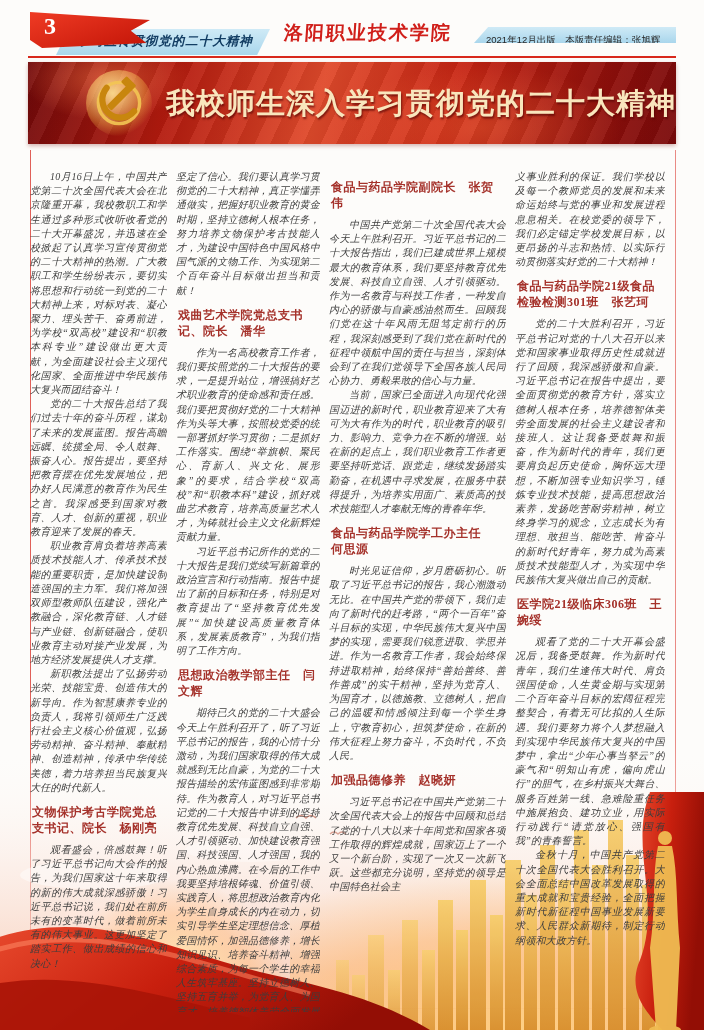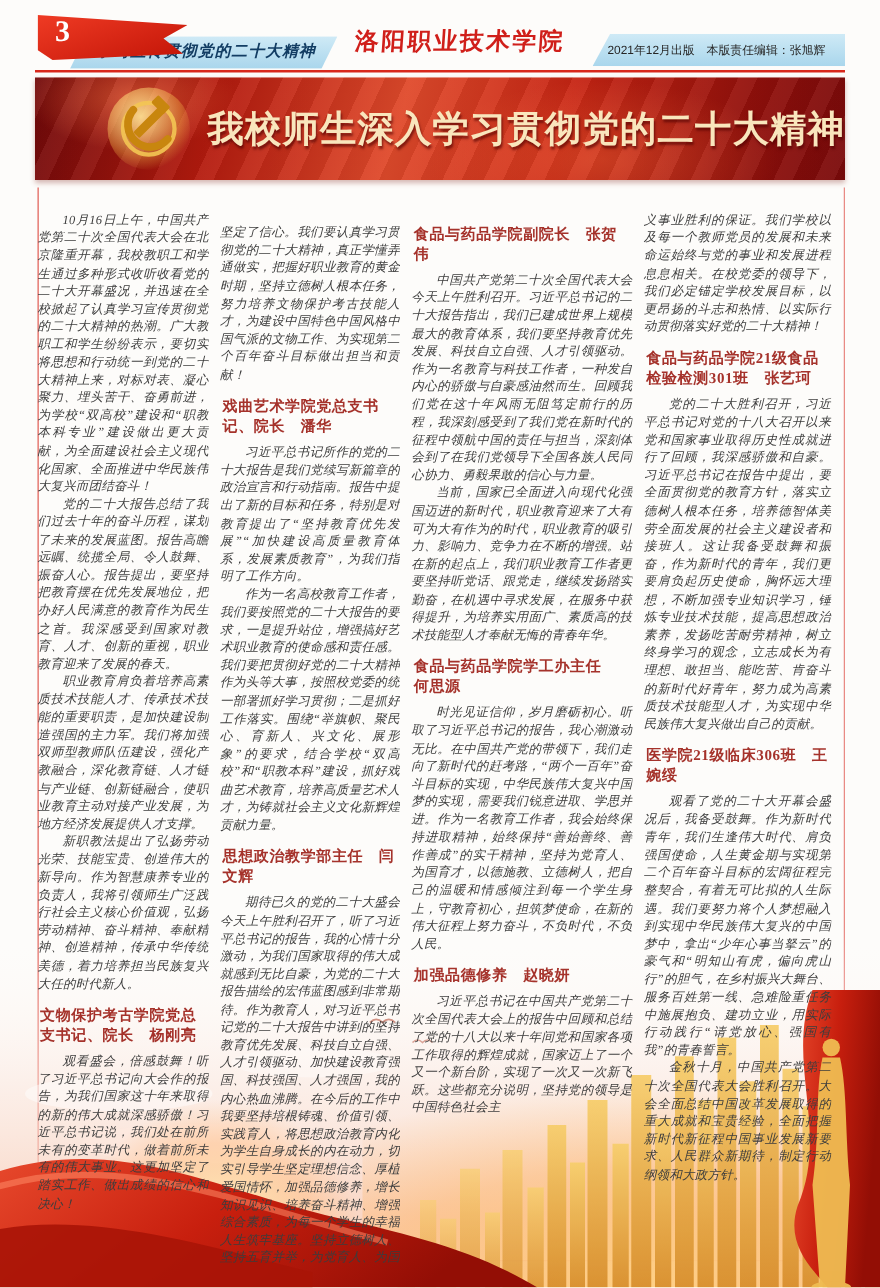--- a/index.html
+++ b/index.html
@@ -4,21 +4,21 @@
 <style>
   html,body{margin:0;padding:0;width:704px;height:1030px;overflow:hidden;
     background:#fdfcfa;font-family:"Liberation Serif","DejaVu Serif",serif;}
   .page{position:relative;width:704px;height:1030px;overflow:hidden;}
 
   
   .hdr{position:absolute;left:0;top:0;width:704px;height:60px;z-index:5;}
   .ribbon{position:absolute;background:linear-gradient(180deg,#cfeaf6,#a9d6ec);}
   .ribbon.left{left:56px;top:29px;width:214px;height:26px;
     clip-path:polygon(6% 0,100% 0,94% 100%,0 100%);}
-  .ribbon.right{left:474px;top:27px;width:202px;height:26px;
+  .ribbon.right{left:474px;top:27px;width:202px;height:16px;
     clip-path:polygon(7% 0,100% 0,100% 100%,0 100%);}
   .slogan{position:absolute;left:14px;top:4px;width:190px;text-align:center;
     font-size:12.5px;font-weight:bold;font-style:italic;color:#123d63;letter-spacing:1px;white-space:nowrap;}
   .pubinfo{position:absolute;left:12px;top:7px;width:186px;font-size:9.5px;color:#262626;
     letter-spacing:0;white-space:nowrap;font-family:"Liberation Sans",sans-serif;}
   .flag3{position:absolute;left:30px;top:12px;width:120px;height:36px;
     background:linear-gradient(160deg,#ef3b24,#c21407);
     clip-path:polygon(0 0,100% 22%,84% 52%,97% 86%,10% 100%,0 78%);
     box-shadow:2px 2px 3px rgba(0,0,0,.25);}
   .flag3 .num{position:absolute;left:14px;top:1px;color:#fff;font-size:24px;font-weight:bold;
@@ -47,21 +47,21 @@
   
   .frame{position:absolute;left:30px;top:150px;width:644px;height:858px;z-index:0;
     border-left:1px solid rgba(215,45,35,.75);border-right:1px solid rgba(215,45,35,.55);
     border-bottom:1px solid rgba(215,45,35,.75);}
 
   
   .cols{position:absolute;left:30px;top:170px;width:648px;height:842px;z-index:2;
     display:flex;gap:9px;overflow:hidden;}
   .column{overflow:hidden;}
   .column:nth-child(1){width:137px;}
-  .column:nth-child(2){width:144px;margin-top:10px;}
+  .column:nth-child(2){width:144px;}
   .column:nth-child(3){width:177px;}
   .column:nth-child(4){width:150px;}
   .art-para{margin:0;font-size:10px;line-height:14.2px;color:#3d3d3d;
     text-align:justify;text-indent:2em;letter-spacing:.2px;font-style:italic;}
   .art-para.cont{text-indent:0;}
   .art-heading{margin:9px 2px 7px;font-size:12px;line-height:16px;font-weight:bold;
     color:#a5322b;letter-spacing:.5px;}
 
   
   .decor{position:absolute;left:0;top:700px;width:704px;height:330px;z-index:1;pointer-events:none;}
@@ -183,22 +183,22 @@
         <p class="art-para">10月16日上午，中国共产党第二十次全国代表大会在北京隆重开幕，我校教职工和学生通过多种形式收听收看党的二十大开幕盛况，并迅速在全校掀起了认真学习宣传贯彻党的二十大精神的热潮。广大教职工和学生纷纷表示，要切实将思想和行动统一到党的二十大精神上来，对标对表、凝心聚力、埋头苦干、奋勇前进，为学校“双高校”建设和“职教本科专业”建设做出更大贡献，为全面建设社会主义现代化国家、全面推进中华民族伟大复兴而团结奋斗！</p>
         <p class="art-para">党的二十大报告总结了我们过去十年的奋斗历程，谋划了未来的发展蓝图。报告高瞻远瞩、统揽全局、令人鼓舞、振奋人心。报告提出，要坚持把教育摆在优先发展地位，把办好人民满意的教育作为民生之首。我深感受到国家对教育、人才、创新的重视，职业教育迎来了发展的春天。</p>
         <p class="art-para">职业教育肩负着培养高素质技术技能人才、传承技术技能的重要职责，是加快建设制造强国的主力军。我们将加强双师型教师队伍建设，强化产教融合，深化教育链、人才链与产业链、创新链融合，使职业教育主动对接产业发展，为地方经济发展提供人才支撑。</p>
         <p class="art-para">新职教法提出了弘扬劳动光荣、技能宝贵、创造伟大的新导向。作为智慧康养专业的负责人，我将引领师生广泛践行社会主义核心价值观，弘扬劳动精神、奋斗精神、奉献精神、创造精神，传承中华传统美德，着力培养担当民族复兴大任的时代新人。</p>
         <h3 class="art-heading">文物保护考古学院党总支书记、院长　杨刚亮</h3>
         <p class="art-para">观看盛会，倍感鼓舞！听了习近平总书记向大会作的报告，为我们国家这十年来取得的新的伟大成就深感骄傲！习近平总书记说，我们处在前所未有的变革时代，做着前所未有的伟大事业。这更加坚定了踏实工作、做出成绩的信心和决心！</p>
       </div>
       <div class="column">
         <p class="art-para cont">坚定了信心。我们要认真学习贯彻党的二十大精神，真正学懂弄通做实，把握好职业教育的黄金时期，坚持立德树人根本任务，努力培养文物保护考古技能人才，为建设中国特色中国风格中国气派的文物工作、为实现第二个百年奋斗目标做出担当和贡献！</p>
         <h3 class="art-heading">戏曲艺术学院党总支书记、院长　潘华</h3>
+        <p class="art-para">作为一名高校教育工作者，我们要按照党的二十大报告的要求，一是提升站位，增强搞好艺术职业教育的使命感和责任感。我们要把贯彻好党的二十大精神作为头等大事，按照校党委的统一部署抓好学习贯彻；二是抓好工作落实。围绕“举旗帜、聚民心、育新人、兴文化、展形象”的要求，结合学校“双高校”和“职教本科”建设，抓好戏曲艺术教育，培养高质量艺术人才，为铸就社会主义文化新辉煌贡献力量。</p>
         <p class="art-para">习近平总书记所作的党的二十大报告是我们党续写新篇章的政治宣言和行动指南。报告中提出了新的目标和任务，特别是对教育提出了“坚持教育优先发展”“加快建设高质量教育体系，发展素质教育”，为我们指明了工作方向。</p>
-        <p class="art-para">作为一名高校教育工作者，我们要按照党的二十大报告的要求，一是提升站位，增强搞好艺术职业教育的使命感和责任感。我们要把贯彻好党的二十大精神作为头等大事，按照校党委的统一部署抓好学习贯彻；二是抓好工作落实。围绕“举旗帜、聚民心、育新人、兴文化、展形象”的要求，结合学校“双高校”和“职教本科”建设，抓好戏曲艺术教育，培养高质量艺术人才，为铸就社会主义文化新辉煌贡献力量。</p>
         <h3 class="art-heading">思想政治教学部主任　闫文辉</h3>
         <p class="art-para">期待已久的党的二十大盛会今天上午胜利召开了，听了习近平总书记的报告，我的心情十分激动，为我们国家取得的伟大成就感到无比自豪，为党的二十大报告描绘的宏伟蓝图感到非常期待。作为教育人，对习近平总书记党的二十大报告中讲到的坚持教育优先发展、科技自立自强、人才引领驱动、加快建设教育强国、科技强国、人才强国，我的内心热血沸腾。在今后的工作中我要坚持培根铸魂、价值引领、实践育人，将思想政治教育内化为学生自身成长的内在动力，切实引导学生坚定理想信念、厚植爱国情怀，加强品德修养，增长知识见识、培养奋斗精神、增强综合素质，为每一个学生的幸福人生筑牢基座。坚持立德树人、坚持五育并举，为党育人、为国育才，培养德智体美劳全面发展的社会主义建设者和接班人，以实际行动，学习和贯彻党的二十大精神。</p>
       </div>
       <div class="column">
         <h3 class="art-heading">食品与药品学院副院长　张贺伟</h3>
         <p class="art-para">中国共产党第二十次全国代表大会今天上午胜利召开。习近平总书记的二十大报告指出，我们已建成世界上规模最大的教育体系，我们要坚持教育优先发展、科技自立自强、人才引领驱动。作为一名教育与科技工作者，一种发自内心的骄傲与自豪感油然而生。回顾我们党在这十年风雨无阻笃定前行的历程，我深刻感受到了我们党在新时代的征程中领航中国的责任与担当，深刻体会到了在我们党领导下全国各族人民同心协力、勇毅果敢的信心与力量。</p>
         <p class="art-para">当前，国家已全面进入向现代化强国迈进的新时代，职业教育迎来了大有可为大有作为的时代，职业教育的吸引力、影响力、竞争力在不断的增强。站在新的起点上，我们职业教育工作者更要坚持听党话、跟党走，继续发扬踏实勤奋，在机遇中寻求发展，在服务中获得提升，为培养实用面广、素质高的技术技能型人才奉献无悔的青春年华。</p>
         <h3 class="art-heading">食品与药品学院学工办主任　何思源</h3>
         <p class="art-para">时光见证信仰，岁月磨砺初心。听取了习近平总书记的报告，我心潮激动无比。在中国共产党的带领下，我们走向了新时代的赶考路，“两个一百年”奋斗目标的实现，中华民族伟大复兴中国梦的实现，需要我们锐意进取、学思并进。作为一名教育工作者，我会始终保持进取精神，始终保持“善始善终、善作善成”的实干精神，坚持为党育人、为国育才，以德施教、立德树人，把自己的温暖和情感倾注到每一个学生身上，守教育初心，担筑梦使命，在新的伟大征程上努力奋斗，不负时代，不负人民。</p>
         <h3 class="art-heading">加强品德修养　赵晓妍</h3>

